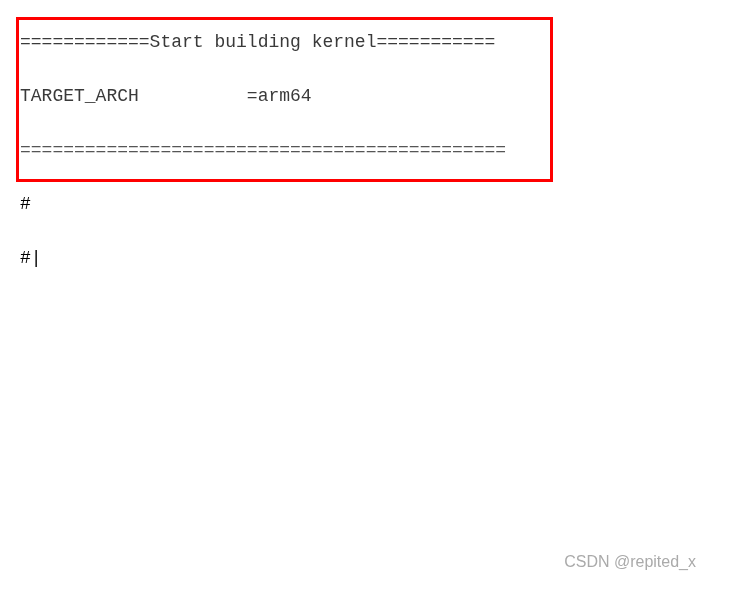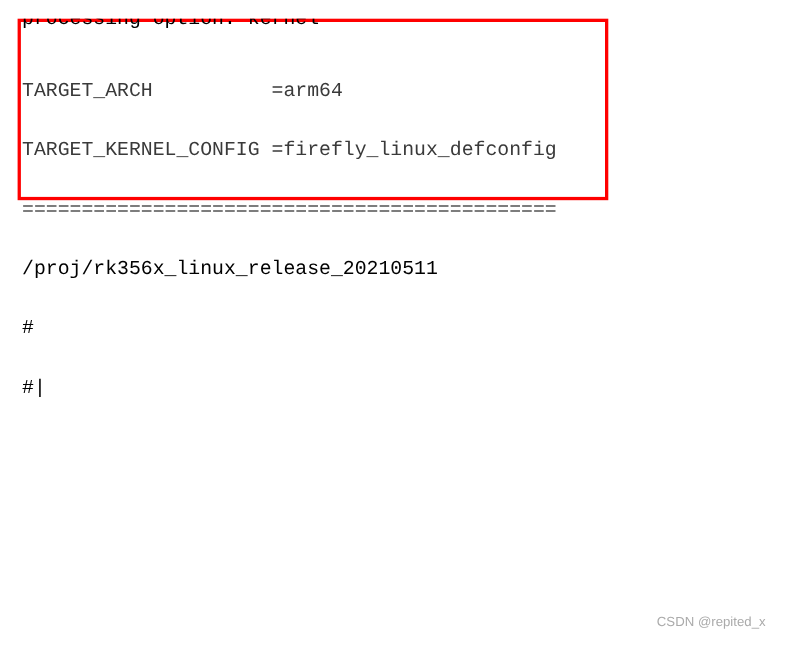--- a/index.html
+++ b/index.html
@@ -50,37 +50,35 @@
     }
     .gray-row {
       color: #555555;
     }
     .watermark {
       position: absolute;
       bottom: 22px;
       right: 40px;
       color: #aaaaaa;
       font-family: Arial, sans-serif;
-      font-size: 12px;
+      font-size: 16px;
       pointer-events: none;
     }
     .cursor-line {
       position: relative;
     }
   </style>
 </head>
 <body>
 
 <div class="highlight-box"></div>
 
 <div class="terminal">
-<div class="cutoff"><span class="line">processing option: kernel</span></div>
+<span class="line highlighted">============Start building kernel===========</span>
 <span class="line highlighted">TARGET_ARCH          =arm64</span>
-<span class="line highlighted">TARGET_KERNEL_CONFIG =firefly_linux_defconfig</span>
 <span class="line gray-row">=============================================</span>
-<span class="line">/proj/rk356x_linux_release_20210511</span>
 <span class="line">#</span>
 <span class="line cursor-line">#|</span>
 
 
 </div>
 
 <div class="watermark">CSDN @repited_x</div>
 
 </body></html>

